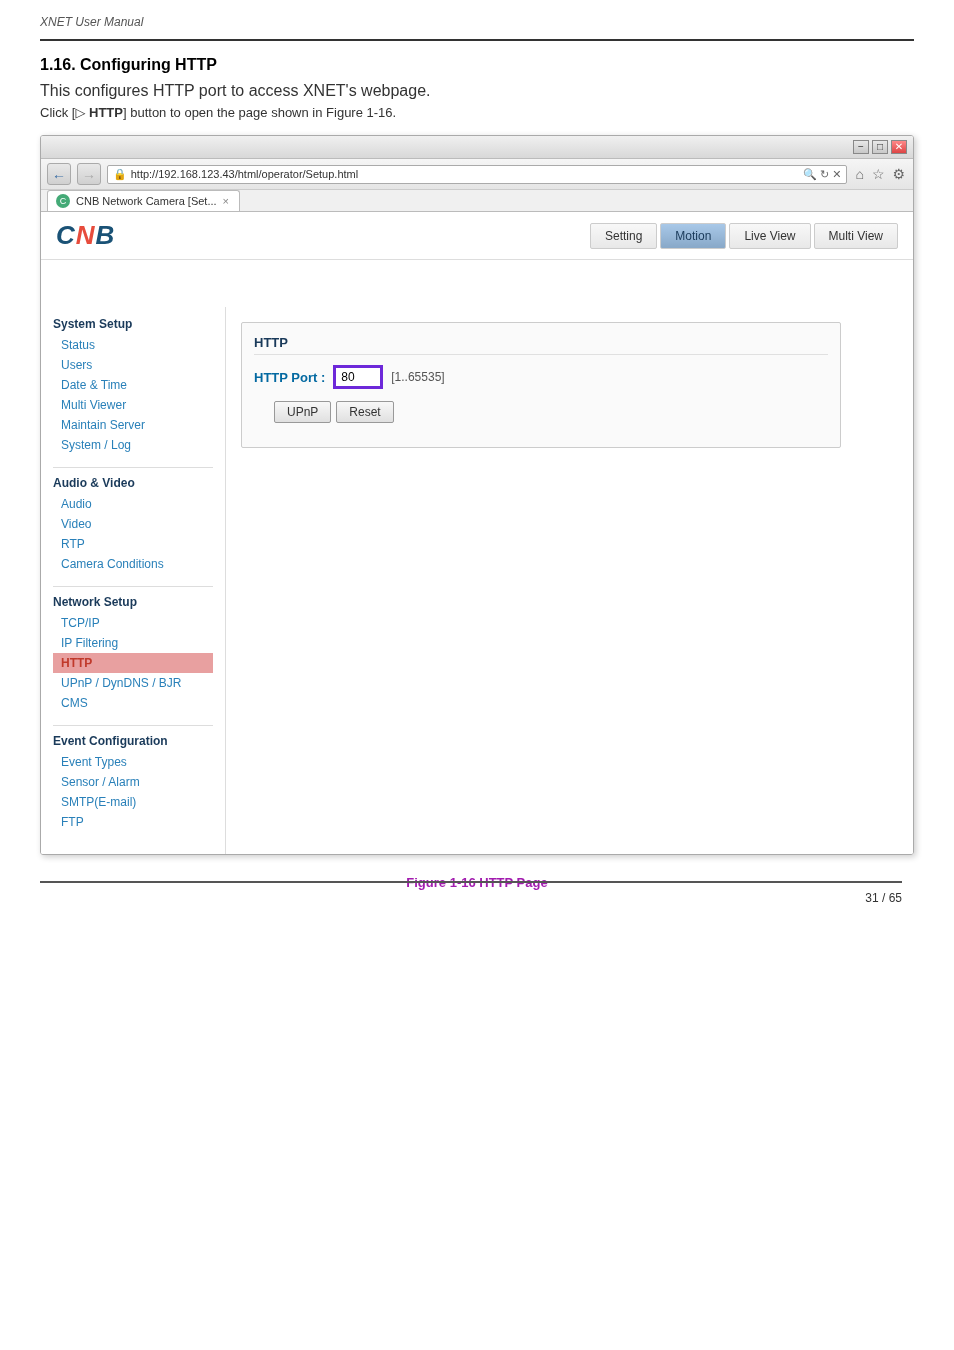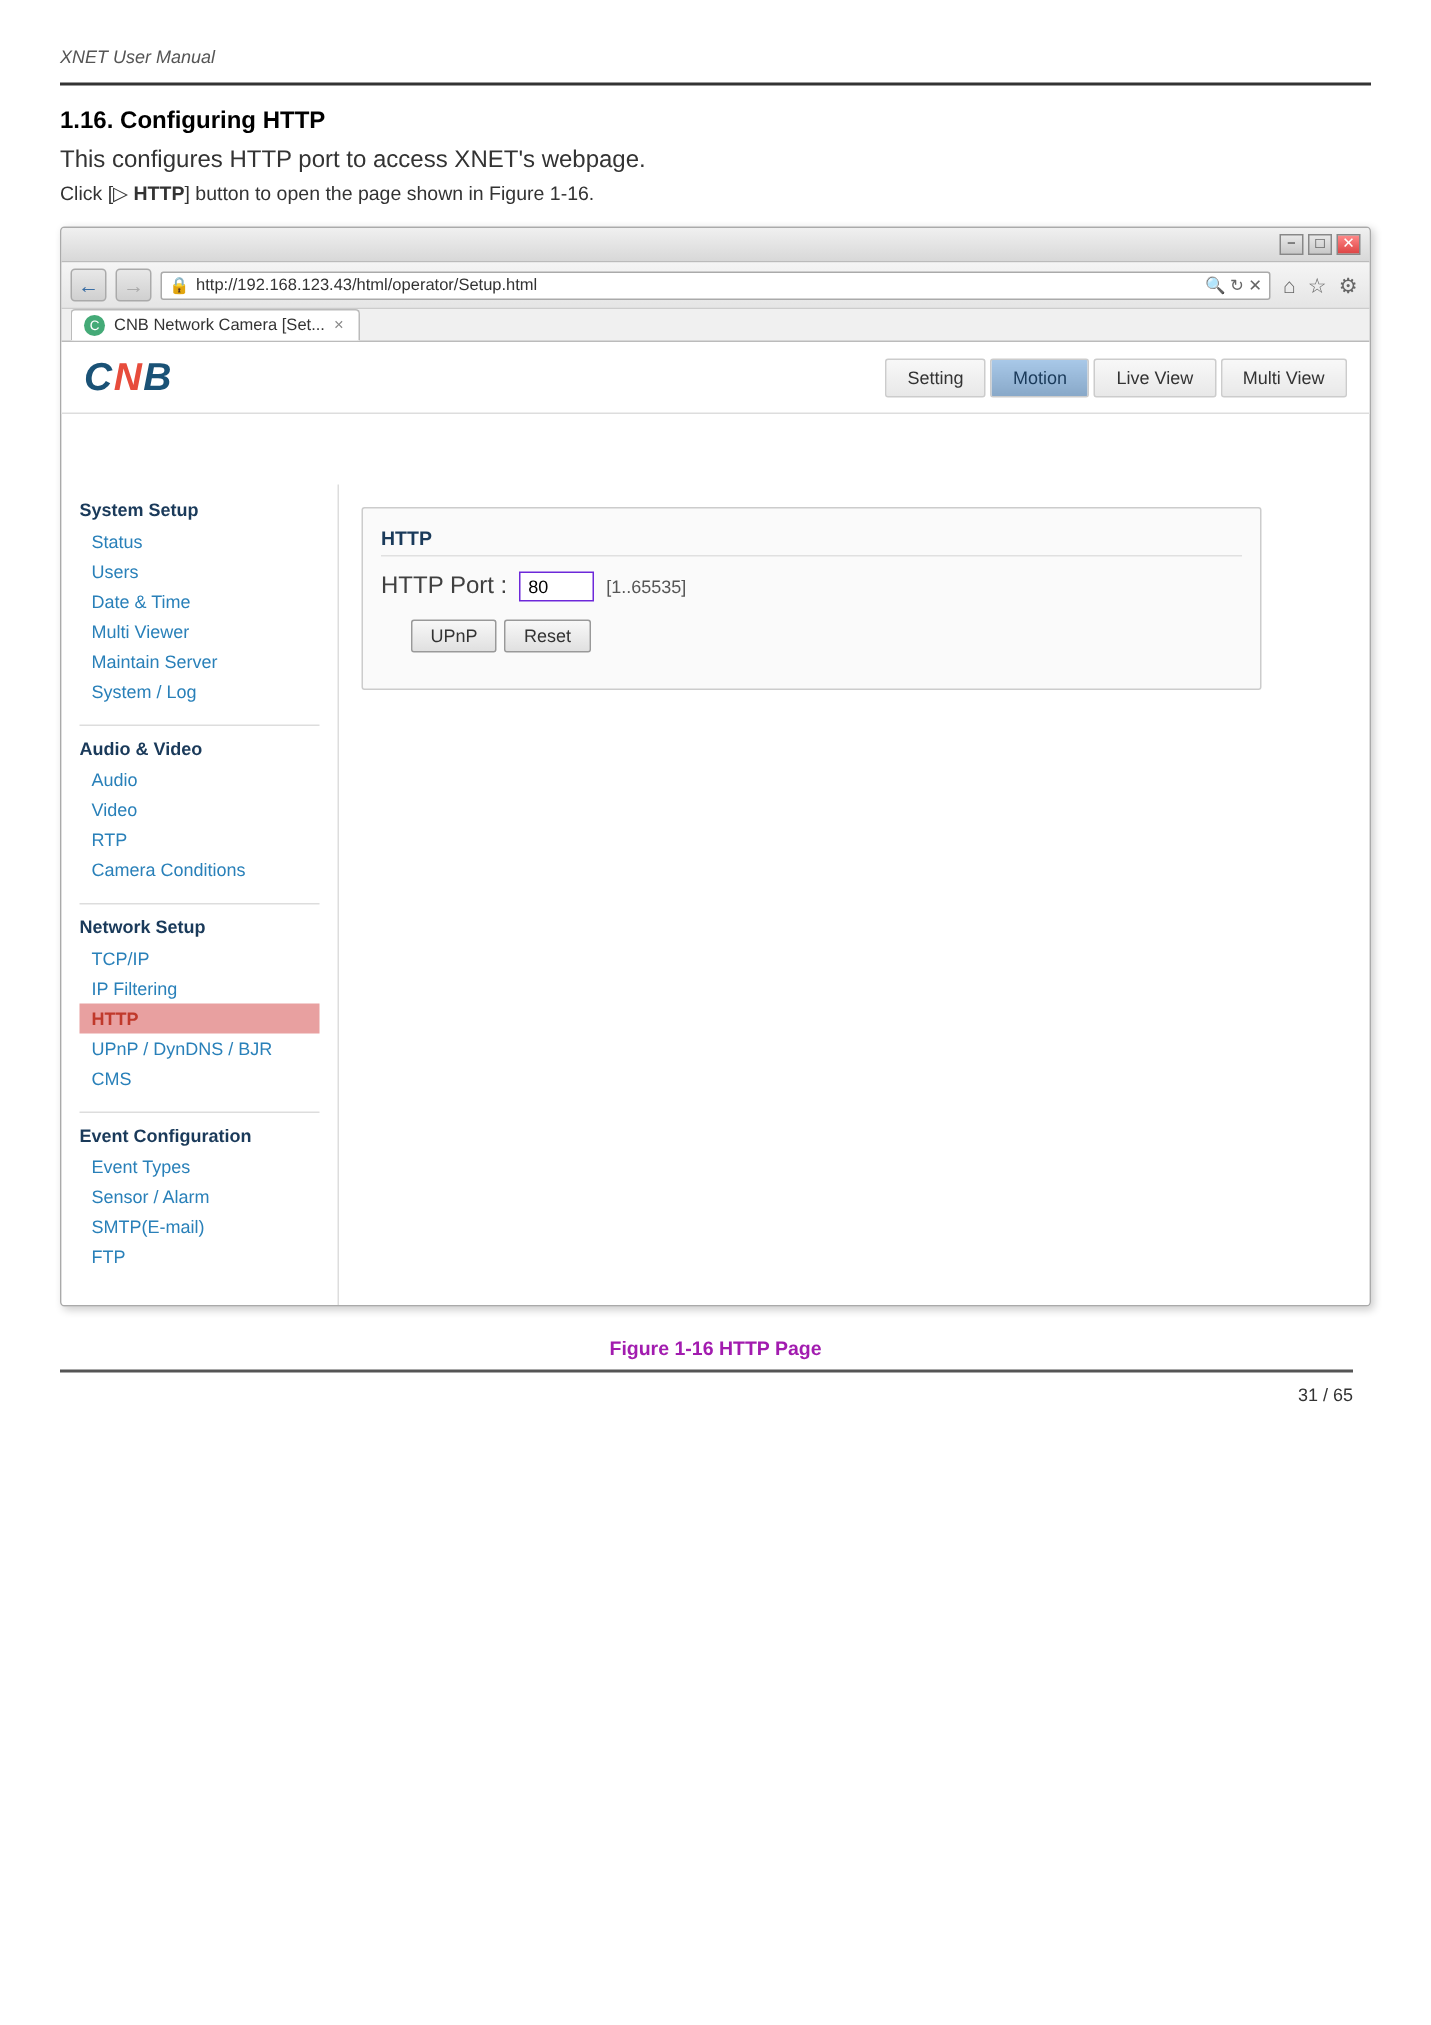--- a/index.html
+++ b/index.html
@@ -7,21 +7,21 @@
       font-family: Arial, sans-serif;
       font-size: 13px;
       background: #fff;
       color: #333;
       width: 954px;
       min-height: 1350px;
     }
 
     
     .page-wrapper {
-      padding: 31px 40px;
+      padding: 15px 40px;
       position: relative;
     }
 
     
     .page-header {
       font-style: italic;
       font-size: 12px;
       color: #555;
       margin-bottom: 10px;
     }
@@ -321,27 +321,28 @@
     }
 
     .form-row {
       display: flex;
       align-items: center;
       margin-bottom: 12px;
       gap: 8px;
     }
 
     .form-label {
-      font-size: 16px;
-      color: #404040;
+      font-size: 13px;
+      color: #0369a1;
       white-space: nowrap;
+      font-weight: bold;
     }
 
     .form-input {
-      border: 1px solid #6d28d9;
+      border: 3px solid #6d28d9;
       padding: 2px 5px;
       font-size: 12px;
       width: 50px;
     }
 
     .form-hint {
       font-size: 12px;
       color: #555;
     }
 

